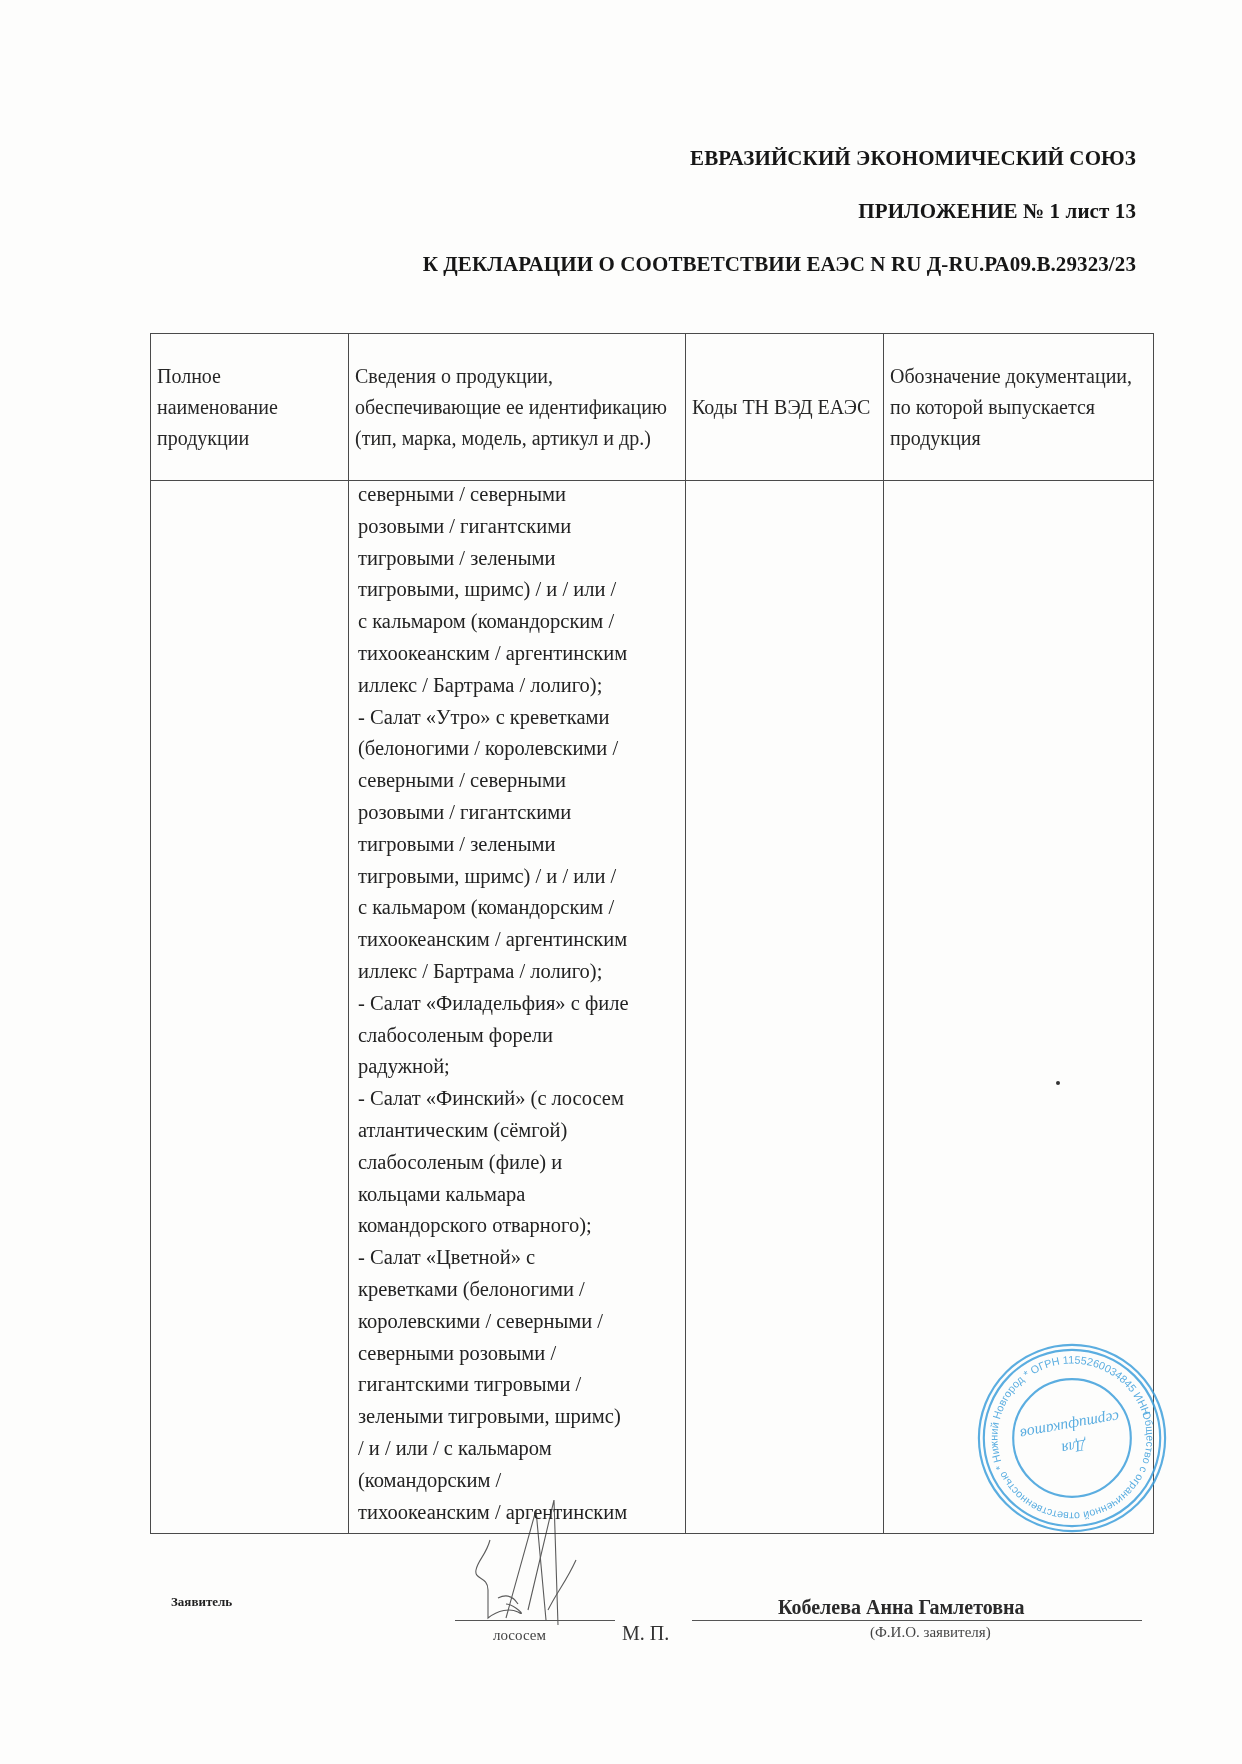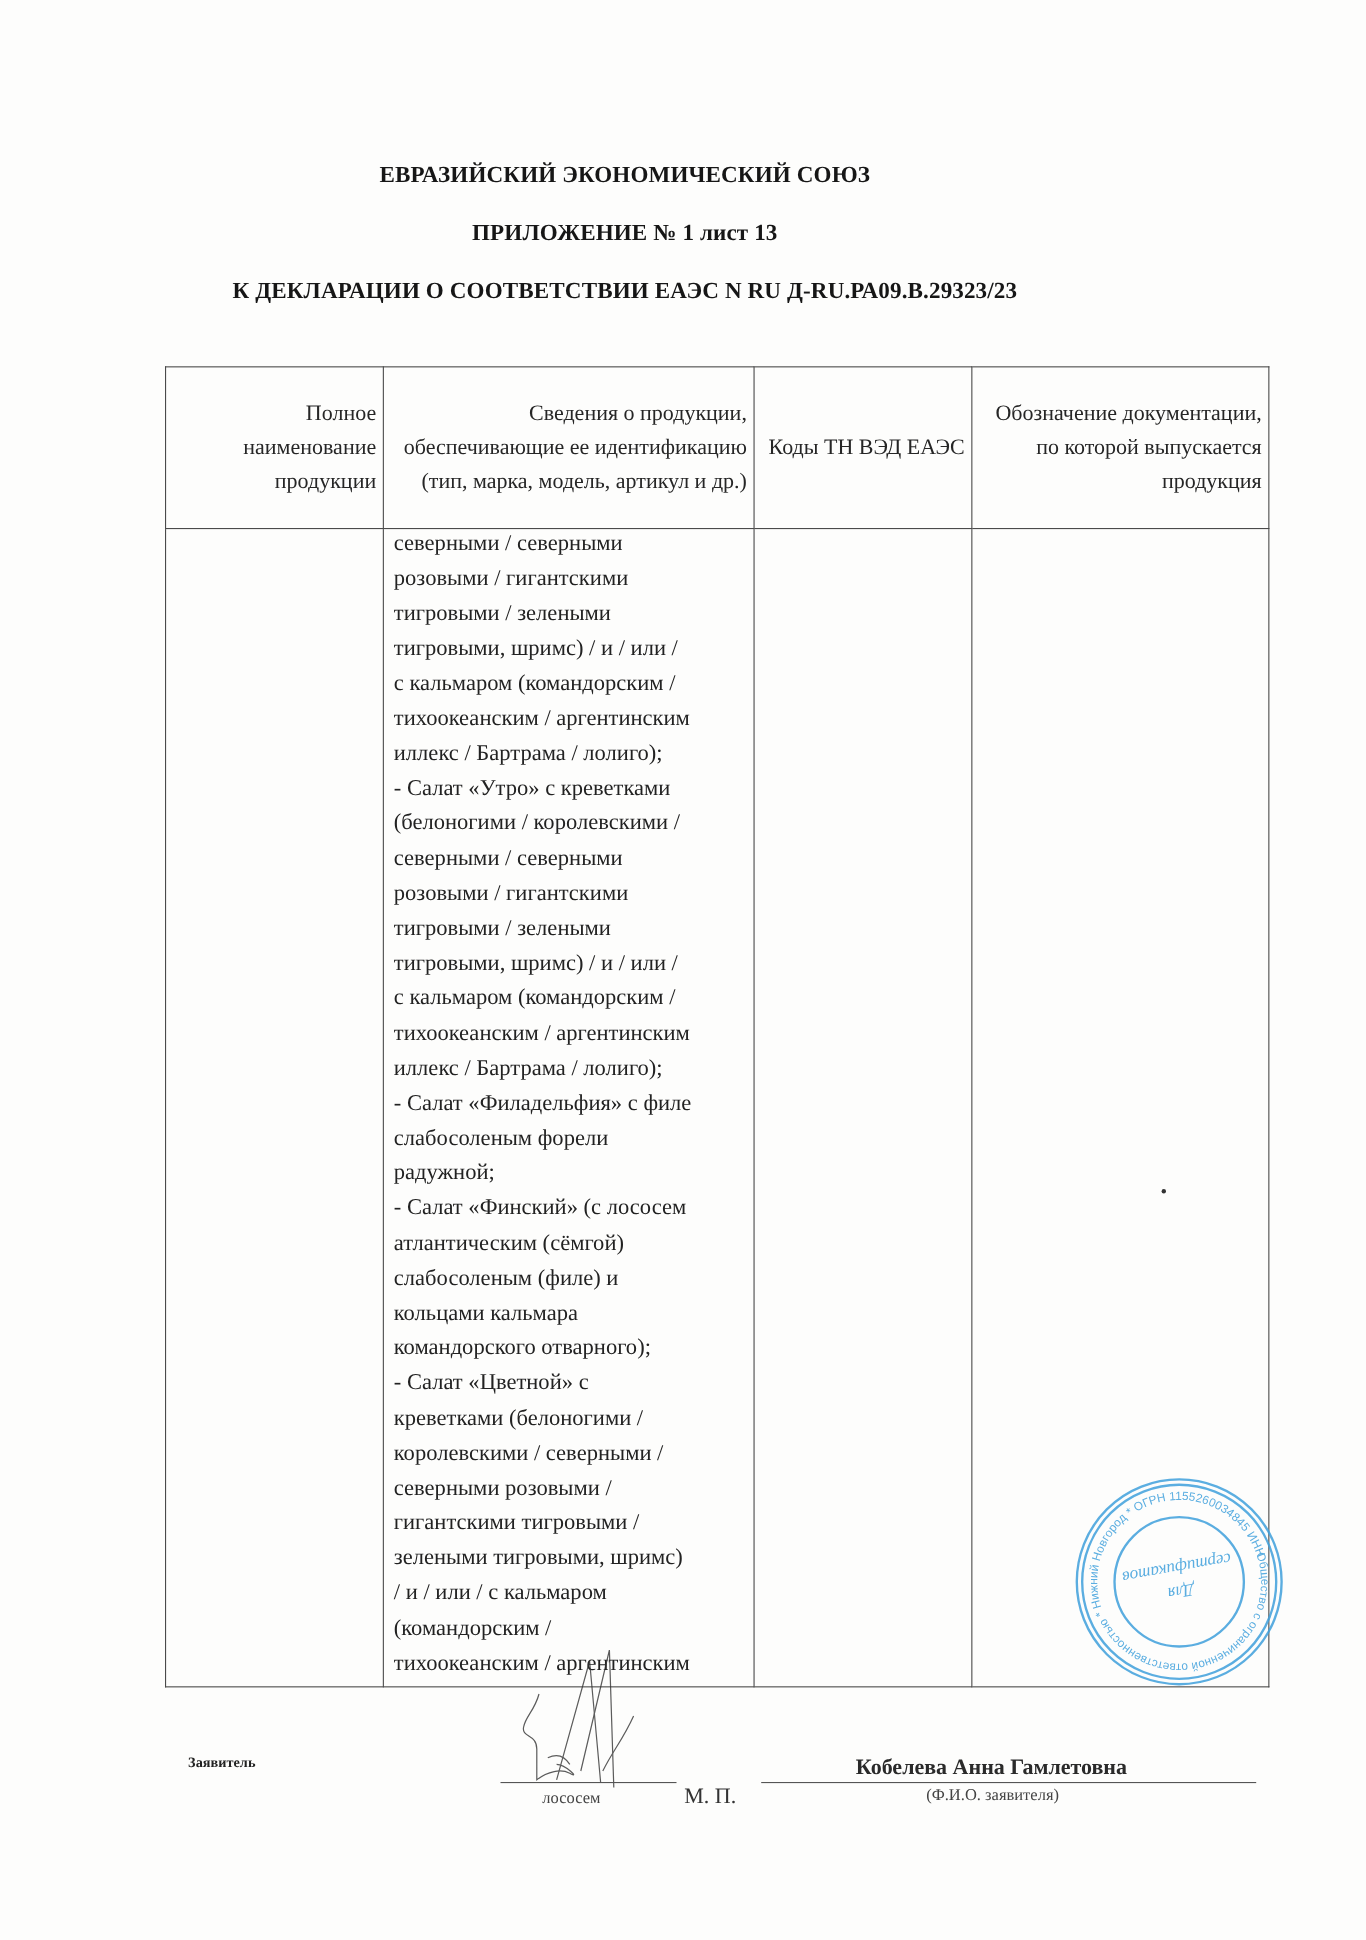--- a/index.html
+++ b/index.html
@@ -6,42 +6,42 @@
   body {
     width: 1242px; height: 1764px;
     background: #fdfdfc;
     position: relative;
     overflow: hidden;
     font-family: "Liberation Serif", "DejaVu Serif", serif;
     color: #1c1c1c;
   }
   .title {
     position: absolute; left: 0; width: 1136px;
-    text-align: center; font-weight: bold;
+    text-align: right; font-weight: bold;
     font-size: 21px; letter-spacing: 0.1px;
     color: #161616;
   }
   .t1 { top: 146px; }
   .t2 { top: 199px; }
   .t3 { top: 252px; }
 
   table.main {
     position: absolute; left: 150px; top: 333px;
     width: 1003px; height: 1201px;
     border-collapse: collapse;
     table-layout: fixed;
   }
   table.main td, table.main th {
     border: 1.4px solid #4a4a4a;
     padding: 0;
     font-weight: normal;
   }
   table.main th {
     height: 146px;
-    text-align: right; vertical-align: middle;
+    text-align: left; vertical-align: middle;
     font-size: 20px; line-height: 31px;
     color: #262626;
   }
   .hdr-text { display: inline-block; padding: 0 6px; }
   td.body-cell {
     vertical-align: top;
     font-size: 20.5px; line-height: 31.8px;
     color: #222;
   }
   .desc-lines { padding: 0 0 0 9px; margin-top: -2px; white-space: pre-line; }
@@ -64,21 +64,21 @@
   }
   .mp {
     position: absolute; left: 622px; top: 1622px;
     font-size: 20px; color: #333;
   }
   .applicant-name {
     position: absolute; left: 778px; top: 1596px;
     font-size: 20px; color: #2a2a2a; font-weight: bold;
   }
   .name-caption {
-    position: absolute; left: 842px; top: 1624px;
+    position: absolute; left: 870px; top: 1624px;
     font-size: 15px; color: #444;
   }
   .signature { position: absolute; left: 458px; top: 1500px; width: 160px; height: 130px; }
   .stamp { position: absolute; left: 974px; top: 1340px; width: 196px; height: 196px; }
   .speck { position: absolute; left: 1056px; top: 1081px; width: 4px; height: 4px; border-radius: 50%; background: #333; }
 </style>
 </head>
 <body>
 
 <div class="title t1">ЕВРАЗИЙСКИЙ ЭКОНОМИЧЕСКИЙ СОЮЗ</div>

